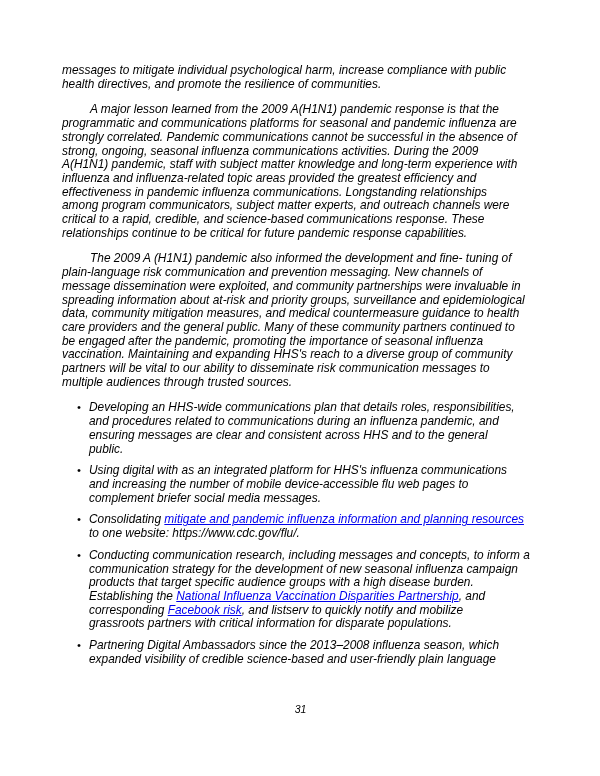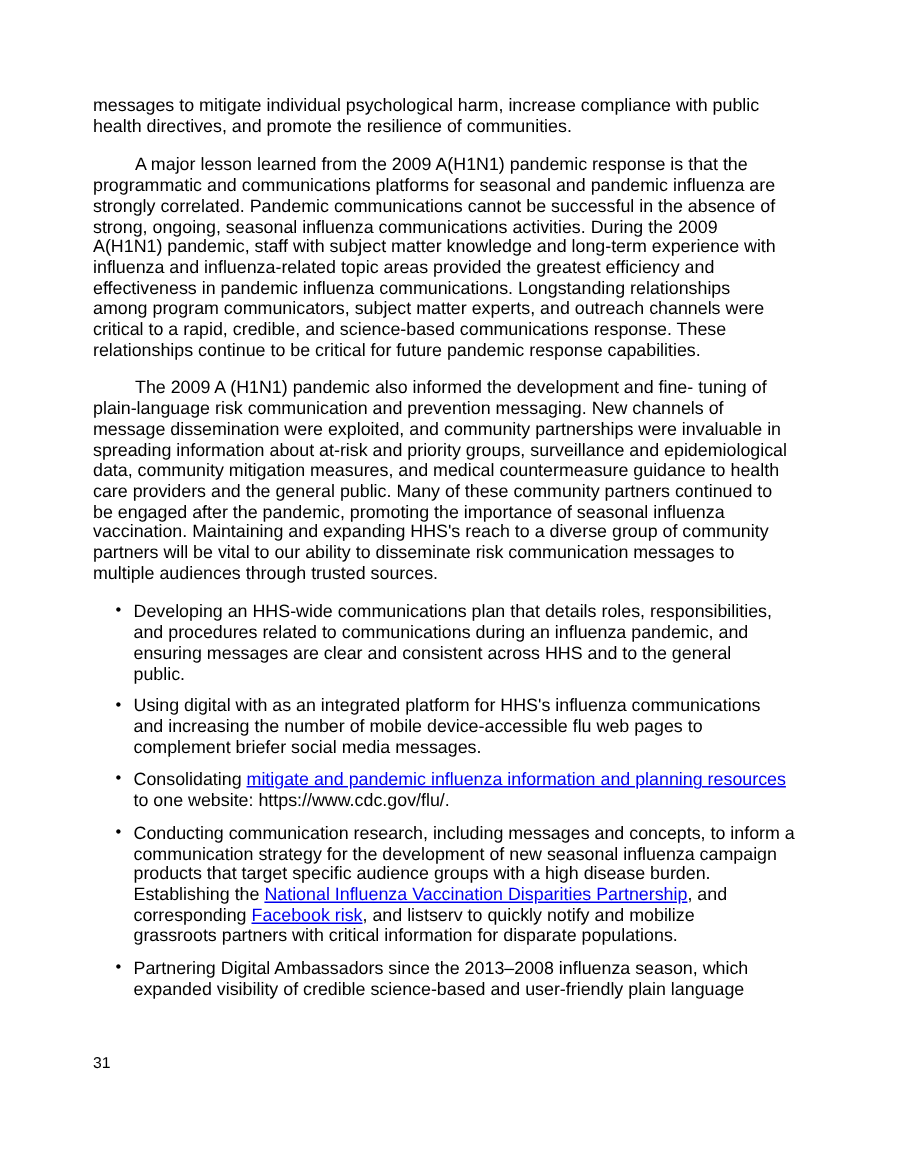--- a/index.html
+++ b/index.html
@@ -1,15 +1,15 @@
 <!DOCTYPE html>
 <html style="--page-bg: #ffffff; --text-color: #000000; --link-color: #0000ee;"><head>
 <meta charset="utf-8">
 <style>
-  * { margin: 0; padding: 0; box-sizing: border-box; }
+  * { margin: 0; padding: 0; box-sizing: border-box; font-style: italic; }
   html, body { background: #ffffff; }
   body {
     font-family: "Liberation Sans", "DejaVu Sans", sans-serif;
     color: var(--text-color, #000000);
   }
   .page {
     position: relative;
     width: 600px;
     height: 776px;
     background: var(--page-bg, #ffffff);
@@ -49,21 +49,21 @@
   .doc-link {
     color: var(--link-color, #0000ee);
     text-decoration: underline;
     cursor: pointer;
   }
   .page-number {
     position: absolute;
     left: 62px;
     top: 703px;
     width: 477px;
-    text-align: left;
+    text-align: center;
     font-size: 10.5px;
   }
 </style>
 </head>
 <body>
 
 <div class="page">
   <div class="content">
     <div>
         <p class="para">messages to mitigate individual psychological harm, increase compliance with public

